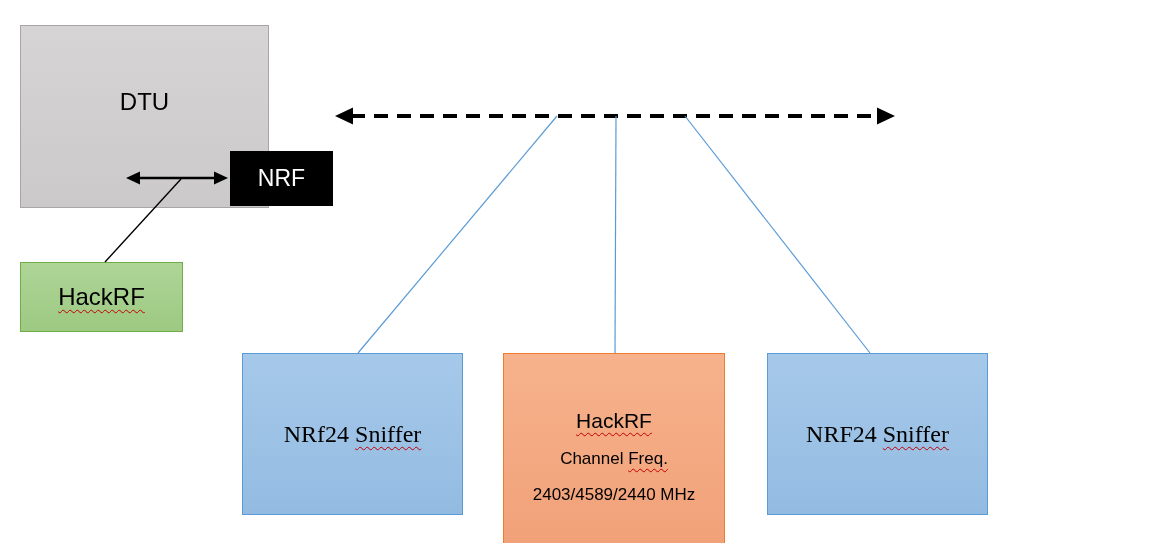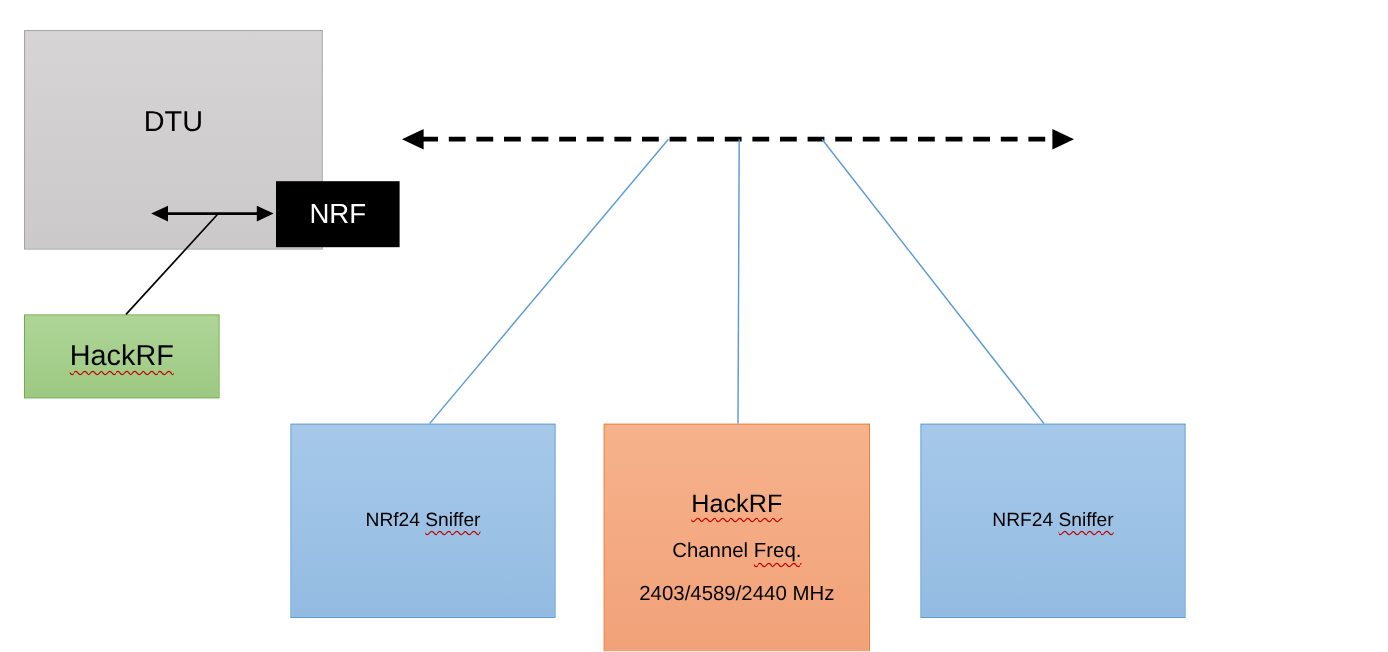--- a/index.html
+++ b/index.html
@@ -24,21 +24,21 @@
   }
   .gd32 { left:18px; top:151px; width:105px; height:55px; }
   .nrfchip { left:230px; top:151px; width:103px; height:55px; }
   .logic {
     left:20px; top:262px; width:163px; height:70px; font-size:24px;
     background:linear-gradient(180deg,#aed597 0%,#9dc982 100%);
     border:1.5px solid #70ad47; z-index:1;
   }
   .bluebox {
     background:linear-gradient(180deg,#a6c9ea 0%,#93bbe1 100%);
-    border:1px solid #5b9bd5; font-size:16px; line-height:34px; z-index:1;
+    border:1px solid #5b9bd5; font-size:24px; line-height:34px; z-index:1;font-family:Liberation Serif, serif;
   }
   .sniffer1 { left:242px; top:353px; width:221px; height:162px; }
   .sniffer2 { left:767px; top:353px; width:221px; height:162px; }
   .hackrf {
     left:503px; top:353px; width:222px; height:208px;
     background:linear-gradient(180deg,#f6b28c 0%,#f1a077 100%);
     border:1px solid #ed7d31; z-index:1;
   }
   .hackrf .title { font-size:21px; line-height:30px; }
   .hackrf .small { font-size:17px; line-height:26px;margin-top:10px; }

